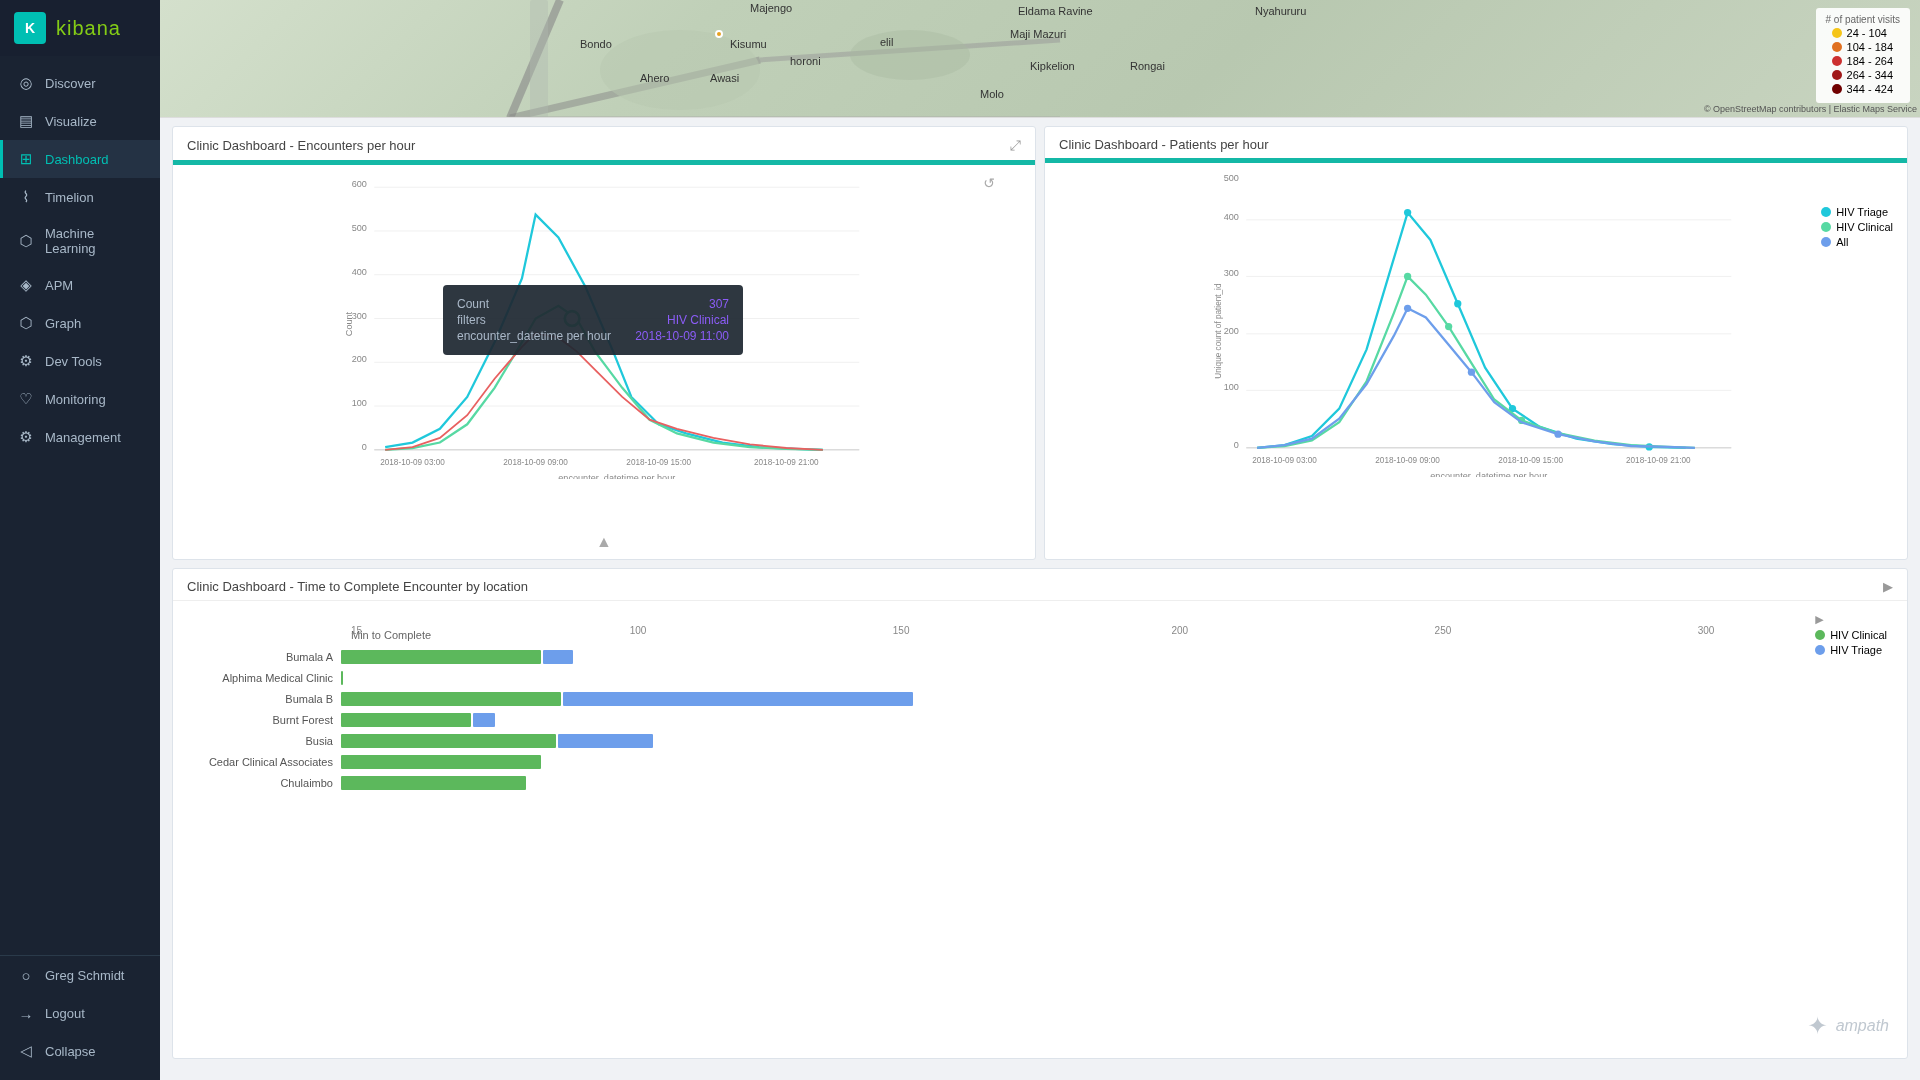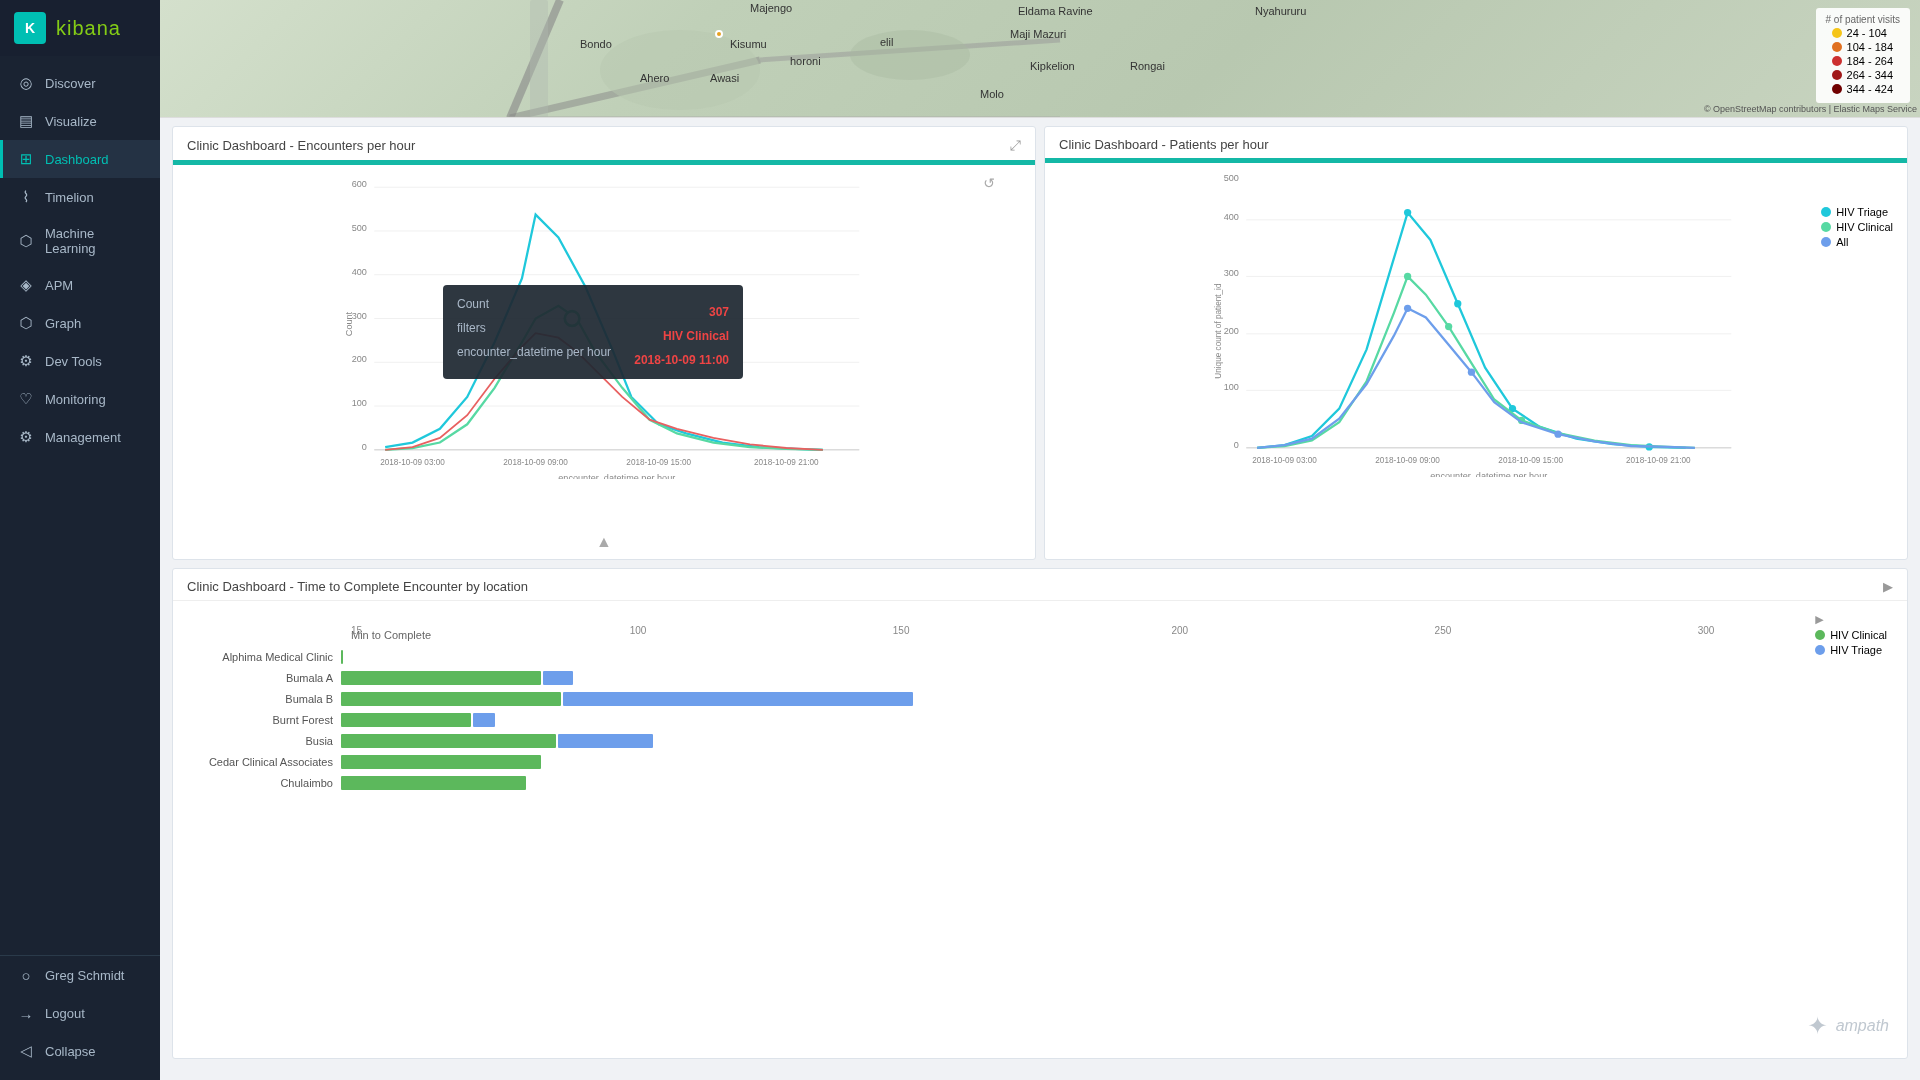--- a/index.html
+++ b/index.html
@@ -174,21 +174,21 @@
       min-width: 300px;
       z-index: 100;
     }
     .tooltip-row {
       display: flex;
       justify-content: space-between;
       margin: 2px 0;
       gap: 20px;
     }
     .tooltip-key { color: #aab8c8; }
-    .tooltip-val { color: #ef4444; font-weight: 700; margin-top: 8px; }
+    .tooltip-val { color: #8b5cf6; font-weight: 400; }
 
     
     .chart-legend {
       position: absolute;
       right: 14px;
       top: 40px;
       font-size: 11px;
     }
     .legend-entry { display: flex; align-items: center; margin: 3px 0; }
     .legend-circle { width: 10px; height: 10px; border-radius: 50%; margin-right: 5px; flex-shrink: 0; }
@@ -540,31 +540,31 @@
             <span style="position:absolute;left:0px;">15</span>
             <span style="position:absolute;left:18%;">100</span>
             <span style="position:absolute;left:35%;">150</span>
             <span style="position:absolute;left:53%;">200</span>
             <span style="position:absolute;left:70%;">250</span>
             <span style="position:absolute;left:87%;">300</span>
           </div>
           <div style="text-align:left;font-size:11px;color:#666;margin-bottom:6px;margin-left:170px;">Min to Complete</div>
 
           <div class="bar-row">
+            <div class="bar-label">Bumala A</div>
+            <div class="bar-track">
+              <div class="bar-green" style="width:200px"></div>
+              <div class="bar-blue" style="width:30px"></div>
+            </div>
+          </div>
+          <div class="bar-row">
             <div class="bar-label">Alphima Medical Clinic</div>
             <div class="bar-track">
               <div class="bar-green" style="width:2px"></div>
               <div class="bar-blue" style="width:0px"></div>
-            </div>
-          </div>
-          <div class="bar-row">
-            <div class="bar-label">Bumala A</div>
-            <div class="bar-track">
-              <div class="bar-green" style="width:200px"></div>
-              <div class="bar-blue" style="width:30px"></div>
             </div>
           </div>
           <div class="bar-row">
             <div class="bar-label">Bumala B</div>
             <div class="bar-track">
               <div class="bar-green" style="width:220px"></div>
               <div class="bar-blue" style="width:350px"></div>
             </div>
           </div>
           <div class="bar-row">

